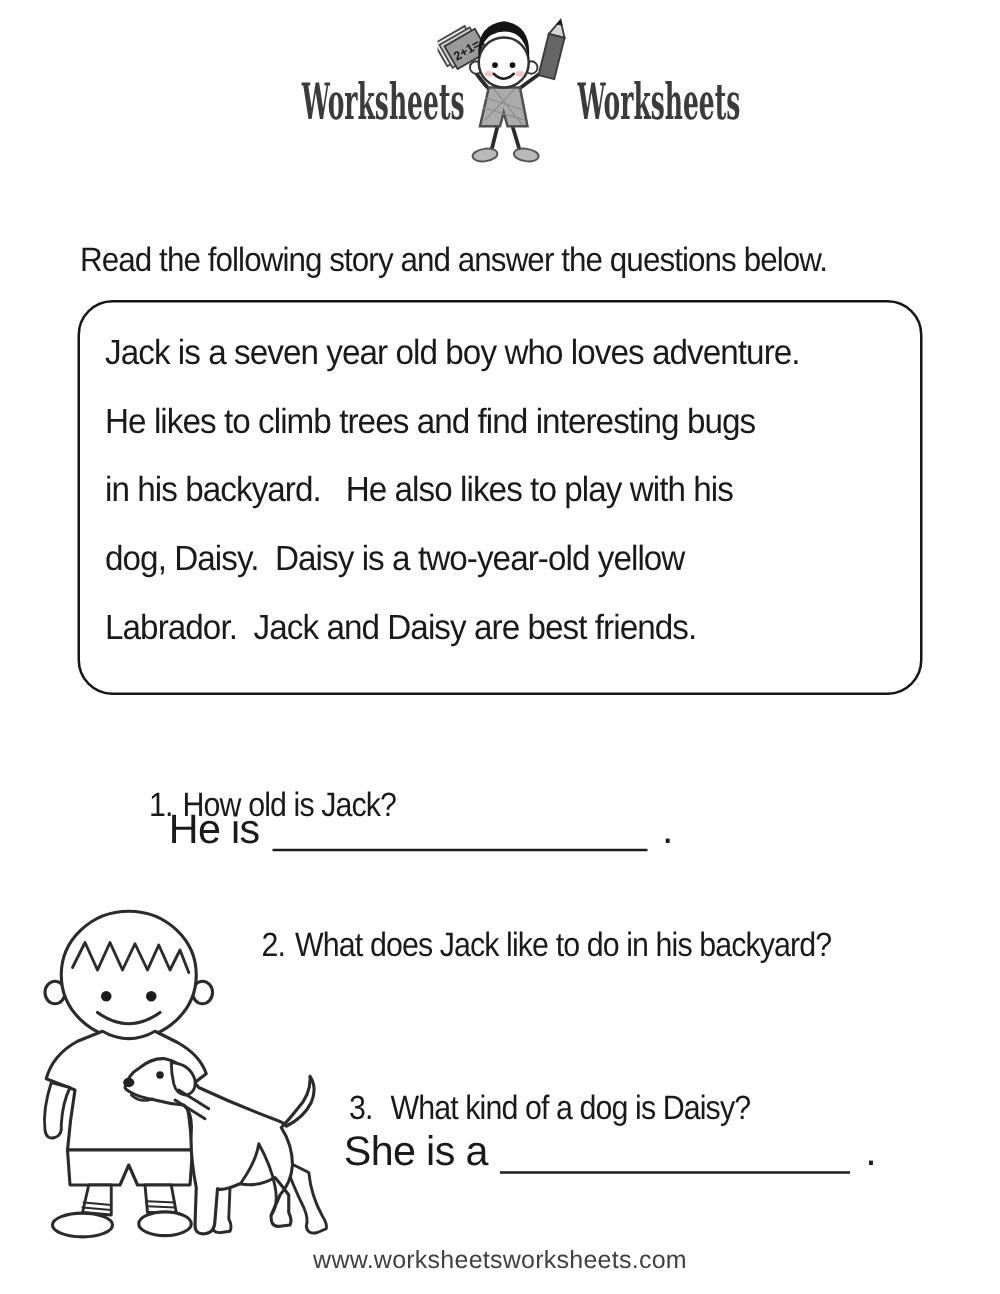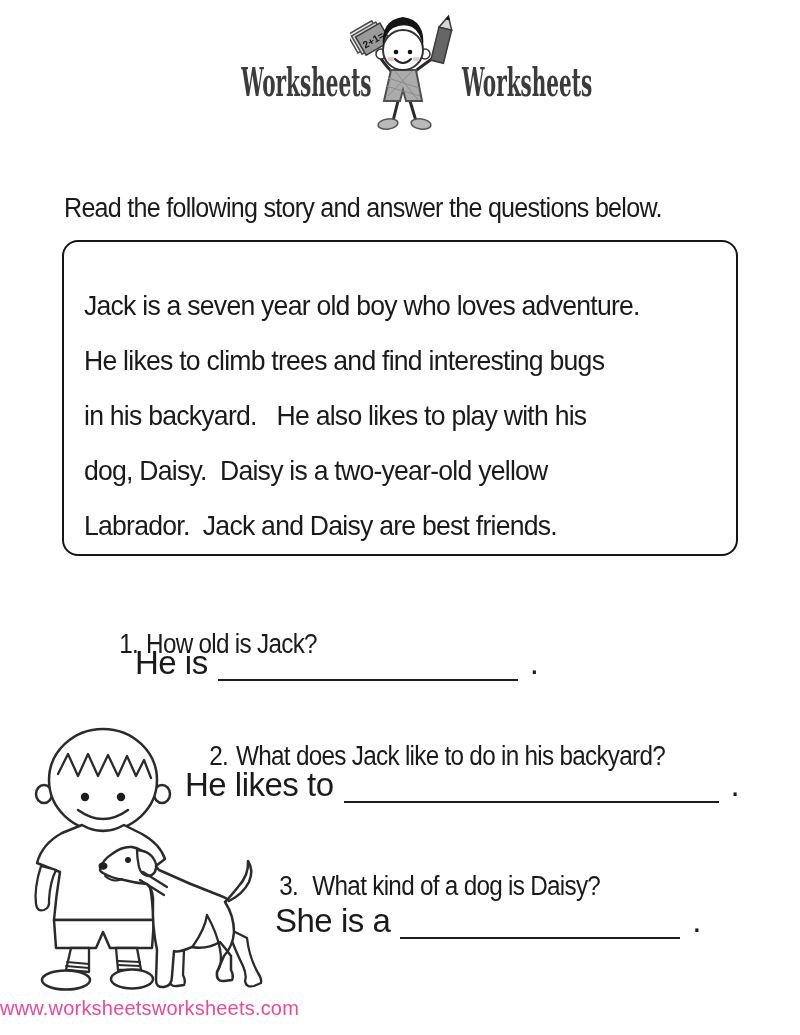--- a/index.html
+++ b/index.html
@@ -21,22 +21,22 @@
   .name-line { display:inline-block; width:216px; border-bottom:2px solid #141414;
     height:22px; vertical-align:-7px; margin-left:9px; }
   
   .instruction {
     position:absolute; left:64px; top:193px; font-size:27px; letter-spacing:-0.8px;
     white-space:pre; transform:scaleX(0.93); transform-origin:left center;
   }
   
   .story-box {
     position:absolute; left:62px; top:240px; width:676px; height:316px;
-    border:2.5px solid #161616; border-radius:16px; box-sizing:border-box;
-    padding:36px 0 0 20px;
+    border:2.5px solid #161616; border-radius:28px; box-sizing:border-box;
+    padding:12px 0 0 20px;
   }
   .story-line {
     font-size:28px; line-height:55px; letter-spacing:-0.8px; white-space:pre;
     transform:scaleX(0.95); transform-origin:left center;
   }
   
   .q { position:absolute; font-size:27px; letter-spacing:-0.8px; white-space:pre;
        transform:scaleX(0.9); transform-origin:left center; }
   .q .q-text { margin-left:9px; }
   .q3 .q-text { margin-left:16px; }
@@ -48,22 +48,22 @@
   .a2 { left:185px; top:766px; }
   .a3 { left:275px; top:902px; }
   .blank { display:inline-block; border-bottom:2.5px solid #1c1c1c;
     height:22px; vertical-align:-7px; margin-left:10px; }
   .blank-1 { width:300px; }
   .blank-2 { width:375px; }
   .blank-3 { width:280px; }
   .a-period { margin-left:12px; }
   
   #boy-dog { position:absolute; left:16px; top:720px; }
-  .footer { position:absolute; left:0; right:0; top:997px; text-align:left;
-    font-size:20px; letter-spacing:0.2px; color:#ec4899; }
+  .footer { position:absolute; left:0; right:0; top:997px; text-align:center;
+    font-size:20px; letter-spacing:0.2px; color:#404040; }
 </style>
 </head>
 <body>
 
 <div id="page">
 
   <span class="logo-word logo-word-left">Worksheets</span>
   <span class="logo-word logo-word-right">Worksheets</span>
 
   <svg id="logo-boy" width="108" height="124" viewBox="0 0 108 124">
@@ -117,23 +117,20 @@
   <div class="q q1">
     <span class="q-num">1.</span><span class="q-text">How old is Jack?</span>
   </div>
   <div class="a a1">
     <span class="a-prefix">He is</span><span class="blank blank-1"></span><span class="a-period">.</span>
   </div>
 
   <div class="q q2">
     <span class="q-num">2.</span><span class="q-text">What does Jack like to do in his backyard?</span>
   </div>
-  <div class="a a2">
-    <span class="a-prefix">He likes to</span><span class="blank blank-2"></span><span class="a-period">.</span>
-  </div>
 
   <div class="q q3">
     <span class="q-num">3.</span><span class="q-text">What kind of a dog is Daisy?</span>
   </div>
   <div class="a a3">
     <span class="a-prefix">She is a</span><span class="blank blank-3"></span><span class="a-period">.</span>
   </div>
 
   <svg id="boy-dog" width="252" height="276" viewBox="0 0 252 276" stroke-linecap="round" stroke-linejoin="round">
     <g>

